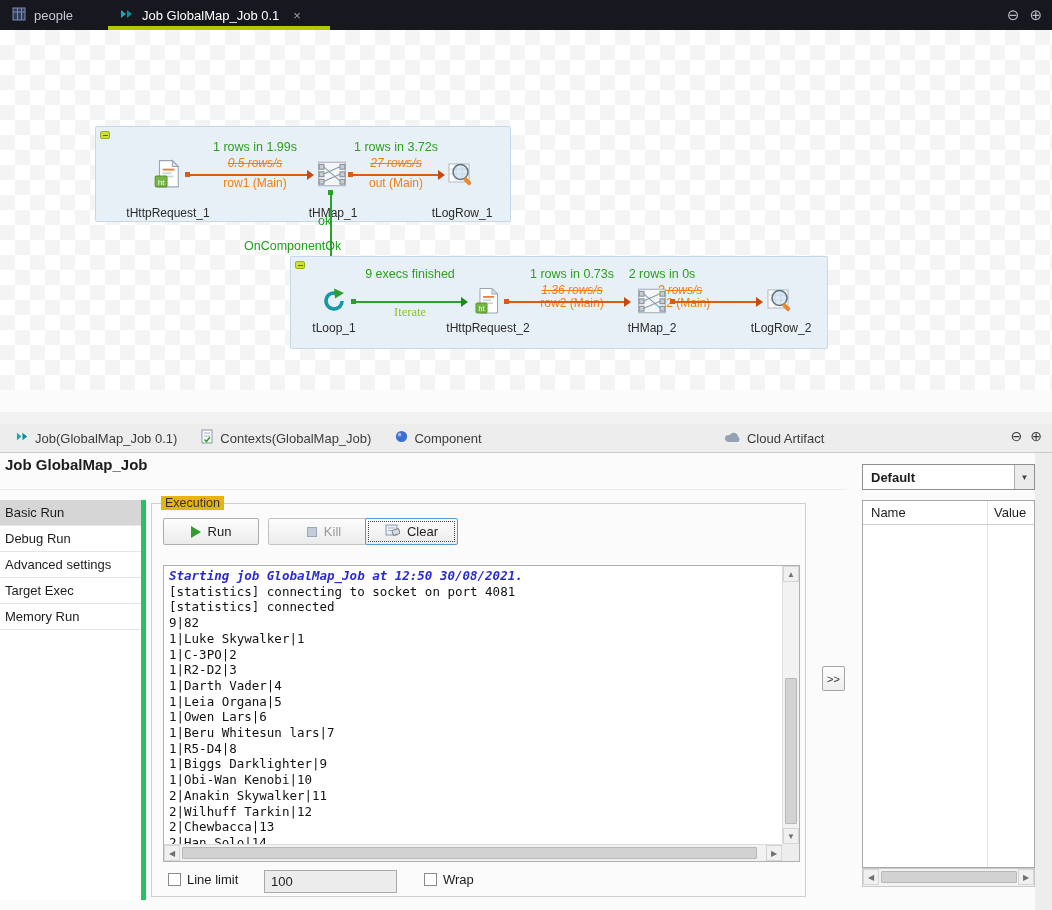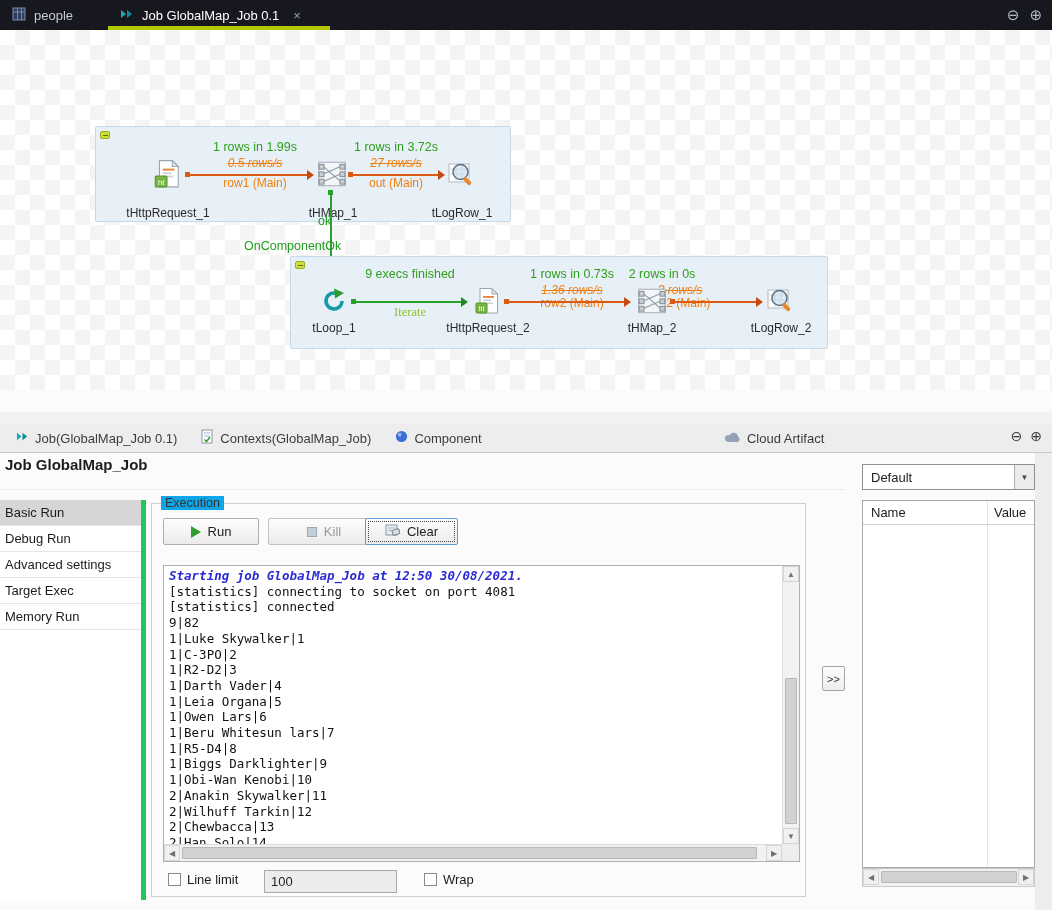--- a/index.html
+++ b/index.html
@@ -57,21 +57,21 @@
   
   .content { position:absolute; left:0; top:453px; width:1052px; height:457px; background:#fbfbfb; }
   .page-title { position:absolute; left:5px; top:3px; font-size:15px; font-weight:bold; color:#1c1c1c; }
   .title-rule { position:absolute; left:0; top:36px; width:845px; border-top:1px solid #ececec; }
 
   .sidebar { position:absolute; left:0; top:47px; width:146px; height:400px; border-right:5px solid #22c55e; background:#ffffff; }
   .side-item { height:26px; line-height:25px; padding-left:5px; font-size:13px; color:#1c1c1c; border-bottom:1px solid #e5e5e5; background:#fff; }
   .side-item.selected { background:#d6d6d6; }
 
   .fieldset { position:absolute; left:151px; top:50px; width:655px; height:394px; border:1px solid #cfcfcf; }
-  .legend { position:absolute; left:161px; top:43px; font-size:12.5px; color:#333; background:#0ea5e9; padding:0 4px; }
+  .legend { position:absolute; left:161px; top:43px; font-size:12.5px; color:#333; background:#eab308; padding:0 4px; }
 
   .btn { position:absolute; height:27px; display:flex; align-items:center; justify-content:center; gap:7px; font-size:13px; color:#222;
     border:1px solid #adadad; border-radius:2px; background:linear-gradient(#fdfdfd,#ebebeb); }
   .btn.disabled { color:#9a9a9a; border-color:#c2c2c2; }
   .btn.focused { border:1px solid #5b9bd5; outline:1px dotted #444; outline-offset:-4px; }
   .play-tri { width:0; height:0; border-left:10px solid #2f9e2f; border-top:6px solid transparent; border-bottom:6px solid transparent; }
   .kill-sq { width:10px; height:10px; background:#c2cdd8; border:1px solid #9aa7b4; }
 
   .console { position:absolute; left:163px; top:112px; width:637px; height:297px; border:1px solid #b0b0b0; background:#fff; }
   .console-text { position:absolute; left:0; top:0; right:17px; bottom:17px; overflow:hidden; padding:2px 0 0 5px;
@@ -83,21 +83,21 @@
   .sc-btn { position:absolute; width:16px; height:16px; display:flex; align-items:center; justify-content:center; font-size:8px; color:#707070; background:#f0f0f0; border:1px solid #d5d5d5; }
   .sc-thumb { position:absolute; background:#d2d2d2; border:1px solid #b8b8b8; border-radius:1px; }
 
   .footer-check { position:absolute; width:13px; height:13px; background:#fff; border:1px solid #8a8a8a; }
   .footer-label { position:absolute; font-size:13px; color:#1c1c1c; }
   .limit-input { position:absolute; left:264px; top:417px; width:133px; height:23px; background:#ececec; border:1px solid #a9a9a9; font-size:13px; padding-left:6px; color:#222; font-family:"Liberation Sans", sans-serif; }
 
   .expand-btn { position:absolute; left:822px; top:213px; width:23px; height:25px; display:flex; align-items:center; justify-content:center; font-size:11px; color:#333; border:1px solid #a5a5a5; border-radius:2px; background:linear-gradient(#fdfdfd,#ededed); }
 
   .ctx-select { position:absolute; left:862px; top:11px; width:173px; height:26px; background:#fff; border:1px solid #8f8f8f; display:flex; align-items:center; }
-  .ctx-select-label { flex:1; padding-left:8px; font-size:13px; color:#1c1c1c; }
+  .ctx-select-label { flex:1; padding-left:8px; font-size:13px; color:#1c1c1c;font-weight:bold; }
   .ctx-select-btn { width:20px; height:100%; background:#ebebeb; border-left:1px solid #b0b0b0; display:flex; align-items:center; justify-content:center; font-size:8px; color:#444; }
 
   .ctx-table { position:absolute; left:862px; top:47px; width:173px; height:368px; background:#fff; border:1px solid #a8a8a8; }
   .ctx-head { position:relative; height:24px; border-bottom:1px solid #cfcfcf; font-size:13px; color:#1c1c1c; }
   .ctx-col-divider { position:absolute; left:124px; top:0; bottom:0; width:1px; background:#e4e4e4; }
   .ctx-head .col-name { position:absolute; left:8px; top:4px; }
   .ctx-head .col-value { position:absolute; left:131px; top:4px; }
   .ctx-hscroll { position:absolute; left:862px; top:415px; width:173px; height:19px; background:#f2f2f2; border:1px solid #c9c9c9; }
   .right-strip { position:absolute; left:1035px; top:0; width:17px; height:457px; background:#ededed; }
 </style>

